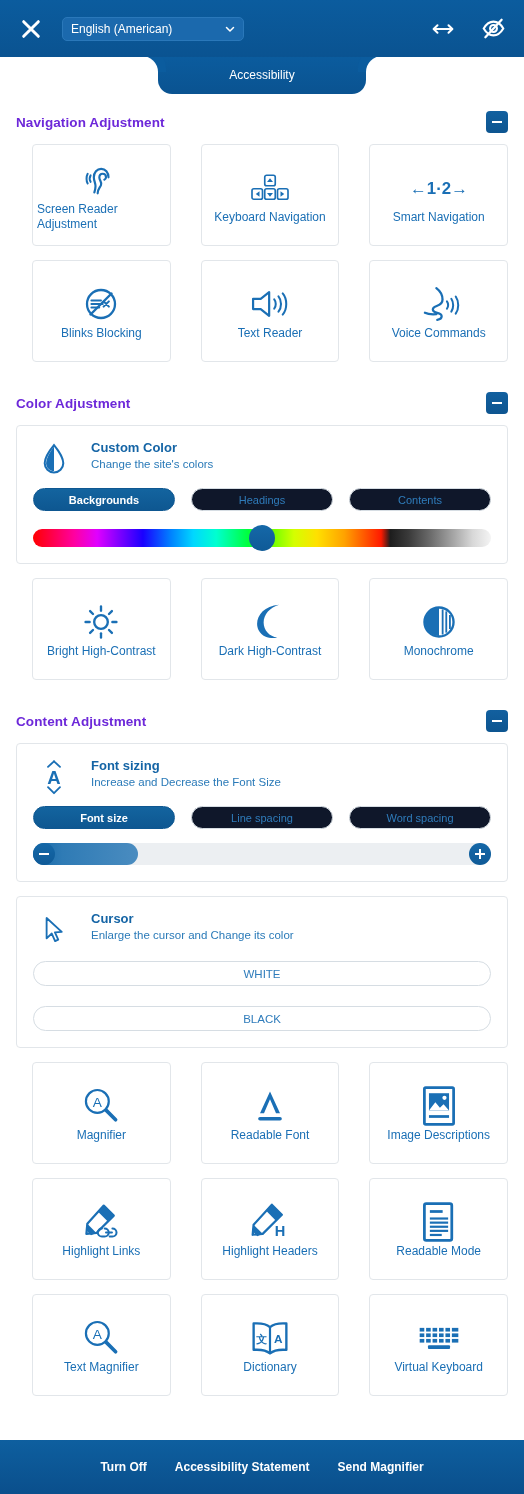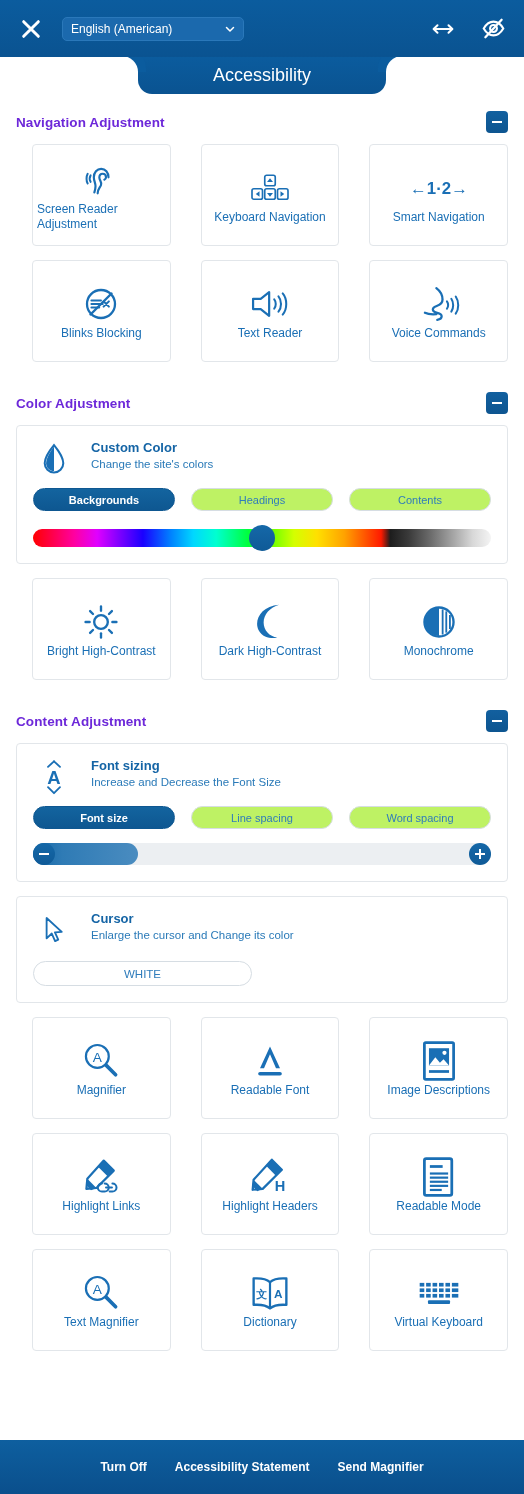--- a/index.html
+++ b/index.html
@@ -25,25 +25,25 @@
     display: flex; align-items: center; position: relative; cursor: pointer;
   }
   .lang-select .caret { position:absolute; right:7px; top:50%; transform:translateY(-50%); display:flex; }
   .topbar-right { margin-left: auto; display: flex; align-items: center; gap: 24px; }
   .topbar-icon { width: 26px; height: 26px; display:flex; align-items:center; justify-content:center; cursor:pointer; }
 
   
   .tabwrap { height: 38px; position: relative; flex: 0 0 auto; background:#fff; }
   .tab {
     position: absolute; left: 50%; transform: translateX(-50%); top: -1px;
-    width: 248px; height: 38px;
+    width: 208px; height: 38px;
     background: linear-gradient(180deg,#0b5c9e 0%,#0a5391 100%);
     border-radius: 0 0 14px 14px;
     display: flex; align-items: center; justify-content: center;
-    color: #fff; font-size: 18px;
+    color: #fff; font-size: 12px;
   }
   .tab::before, .tab::after {
     content:""; position:absolute; top:0; width:16px; height:16px; background:#0b5c9e;
   }
   .tab::before { left:-16px; border-top-right-radius:16px;
      box-shadow: 4px -4px 0 4px #0b5c9e; background:transparent;
      border-top:0; }
   .tab::after { right:-16px; border-top-left-radius:16px;
      box-shadow: -4px -4px 0 4px #0b5c9e; background:transparent; }
 
@@ -80,25 +80,25 @@
     padding: 14px 16px 16px 16px; margin-bottom: 14px;
   }
   .panel-head { display:flex; align-items:flex-start; gap: 20px; padding-left: 4px; }
   .panel-head .p-ico { width:34px; height:38px; display:flex; align-items:center; justify-content:center; flex:0 0 auto; }
   .panel-title { color:#1464a5; font-size: 13px; font-weight:bold; line-height:1.25; }
   .panel-sub { color:#2a7ab8; font-size: 11.5px; line-height:1.35; margin-top:1px; }
 
   .pill-row { display:grid; grid-template-columns: repeat(3,1fr); gap: 16px; margin-top: 10px; }
   .pill {
     height: 23px; border-radius: 12px; display:flex; align-items:center; justify-content:center;
-    font-size: 11px; cursor:pointer; border:1px solid #d6dde3; color:#2f7cbb; background:#bef264;
+    font-size: 11px; cursor:pointer; border:1px solid #d6dde3; color:#2f7cbb; background:#0f172a;
   }
   .pill.active { background: linear-gradient(180deg,#13649f 0%,#0e5791 100%); border-color:#0e5791; color:#fff; font-weight:bold; }
 
-  .pill-row-2 { display:grid; grid-template-columns: repeat(2,1fr); gap: 20px; margin-top: 12px; }
+  .pill-row-2 { display:grid; grid-template-columns: repeat(1,1fr); gap: 20px; margin-top: 12px; }
   .pill-2 {
     height: 25px; border-radius: 13px; display:flex; align-items:center; justify-content:center;
     font-size: 11.5px; cursor:pointer; border:1px solid #d6dde3; color:#2f7cbb; background:#fff;
   }
 
   
   .color-slider { margin-top: 18px; position:relative; height: 18px; }
   .color-track {
     height: 18px; border-radius: 9px; width:100%;
     background: linear-gradient(90deg,
@@ -407,20 +407,21 @@
             <path d="M5 3 L5 25 L10.6 19.8 L14.2 28 L17.6 26.4 L14 18.5 L21.4 18 Z" fill="none" stroke="#1a6fb5" stroke-width="2" stroke-linejoin="round"></path>
           </svg>
         </span>
         <span>
           <span class="panel-title" style="display:block">Cursor</span>
           <span class="panel-sub" style="display:block">Enlarge the cursor and Change its color</span>
         </span>
       </div>
       <div class="pill-row-2">
         <span class="pill-2">WHITE</span>
+        <span class="pill-2">BLACK</span>
       </div>
     </div>
 
     <div class="grid">
       <div class="card">
         <span class="ico">
           <svg width="42" height="42" viewBox="0 0 46 46">
             <circle cx="19" cy="18" r="12.5" fill="none" stroke="#1a6fb5" stroke-width="2.4"></circle>
             <text x="19" y="24" text-anchor="middle" font-family="Liberation Sans, sans-serif" font-size="15" fill="#1a6fb5">A</text>
             <path d="M28.5 27.5 L39 38" stroke="#1a6fb5" stroke-width="4" stroke-linecap="round"></path>

